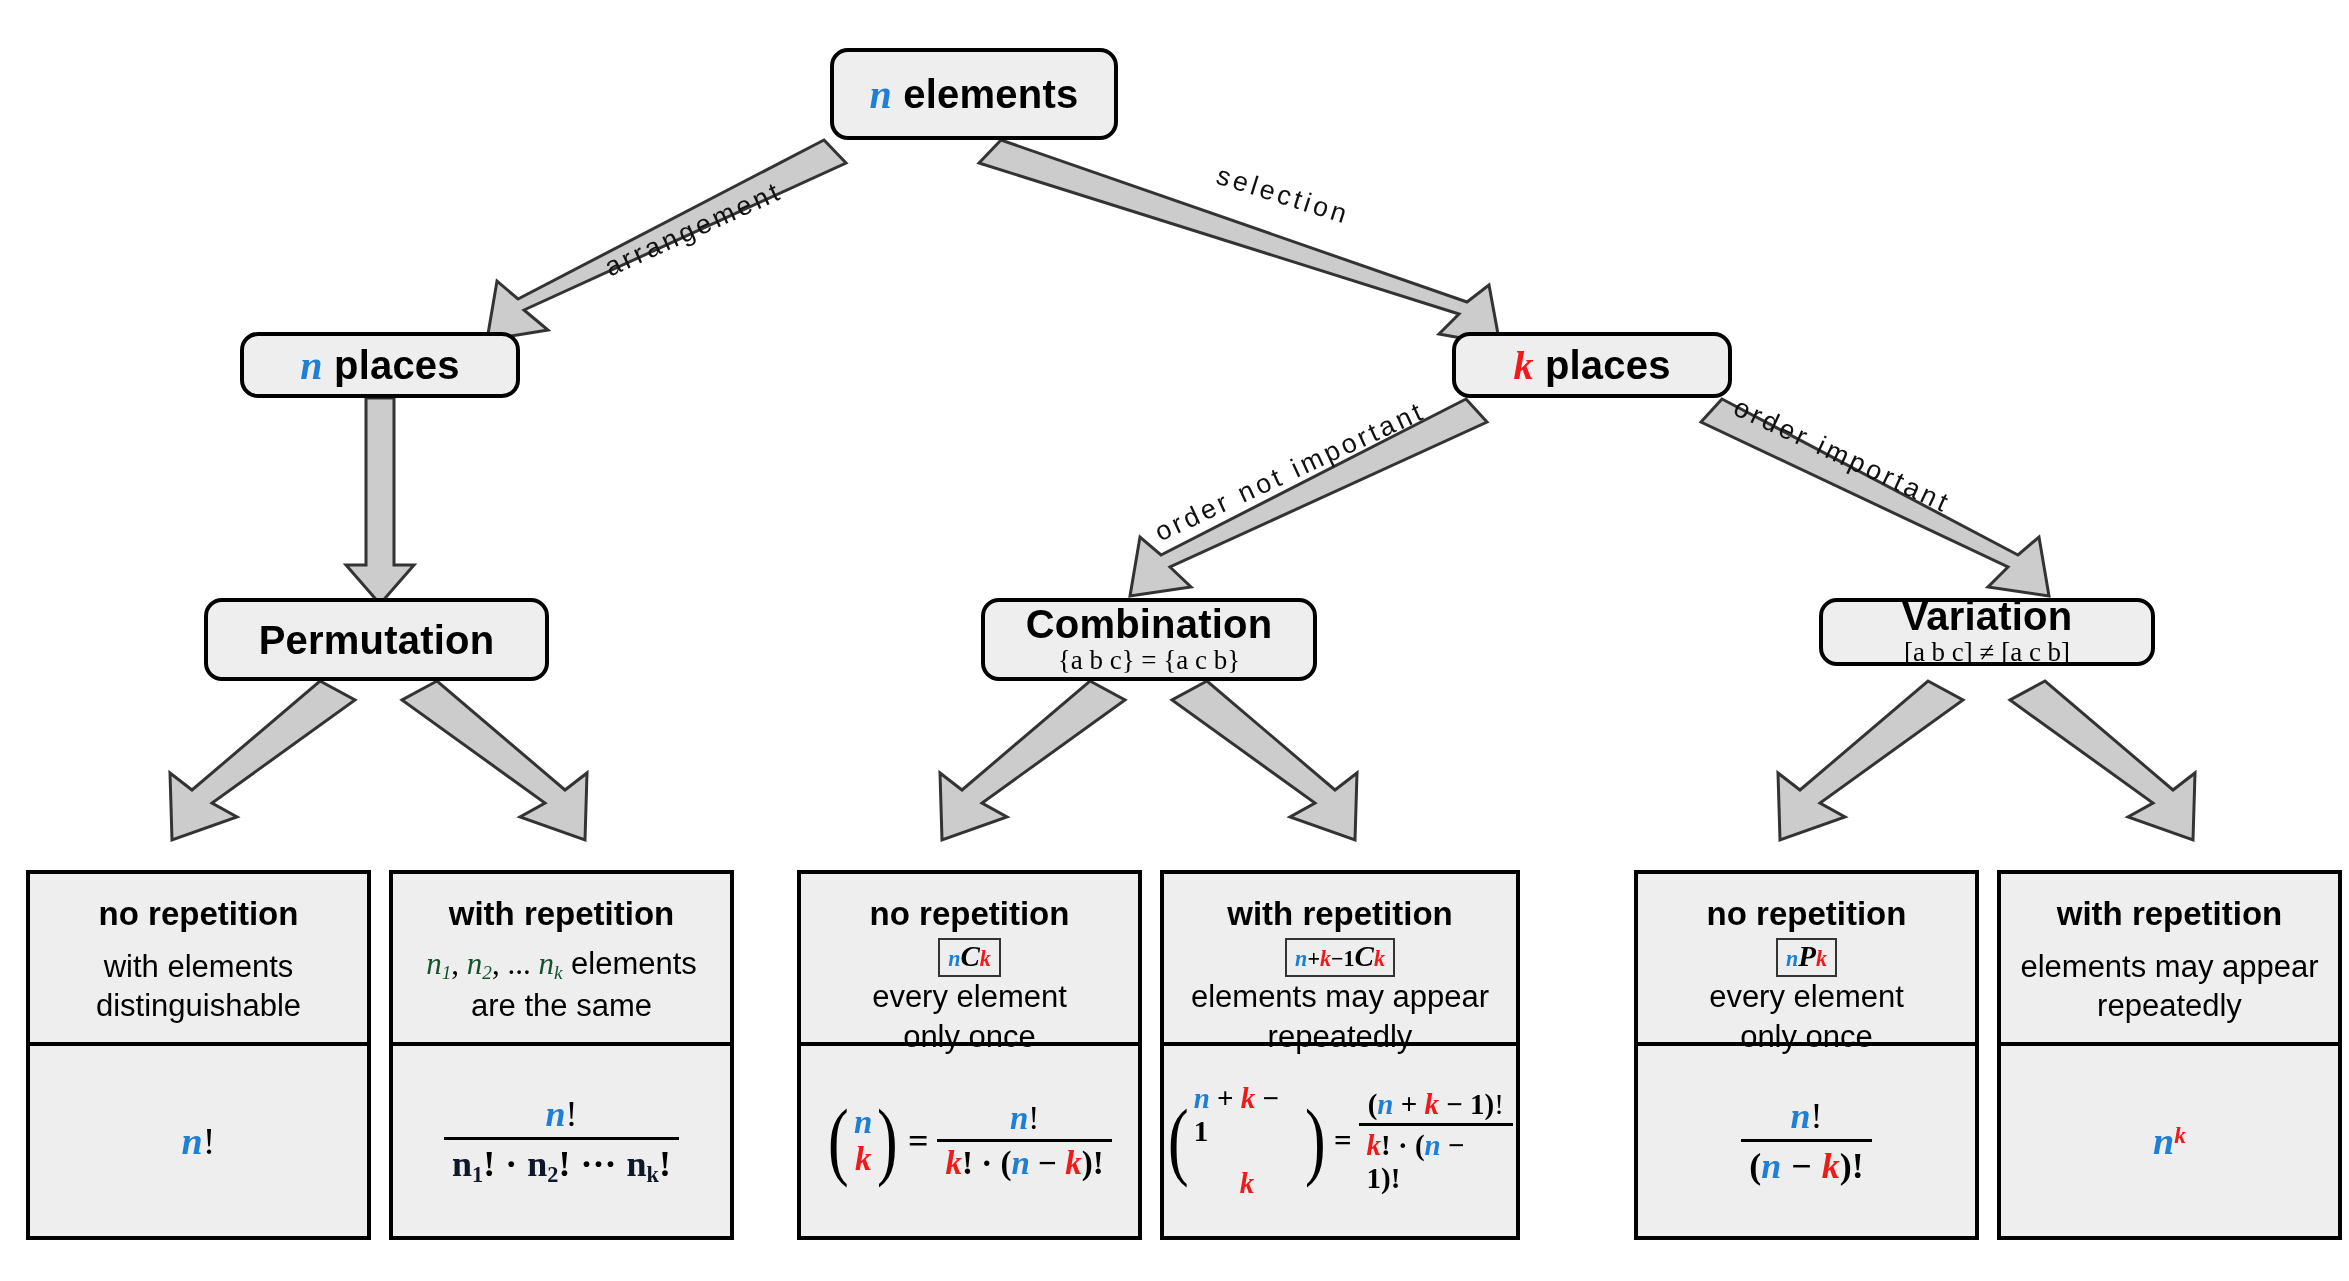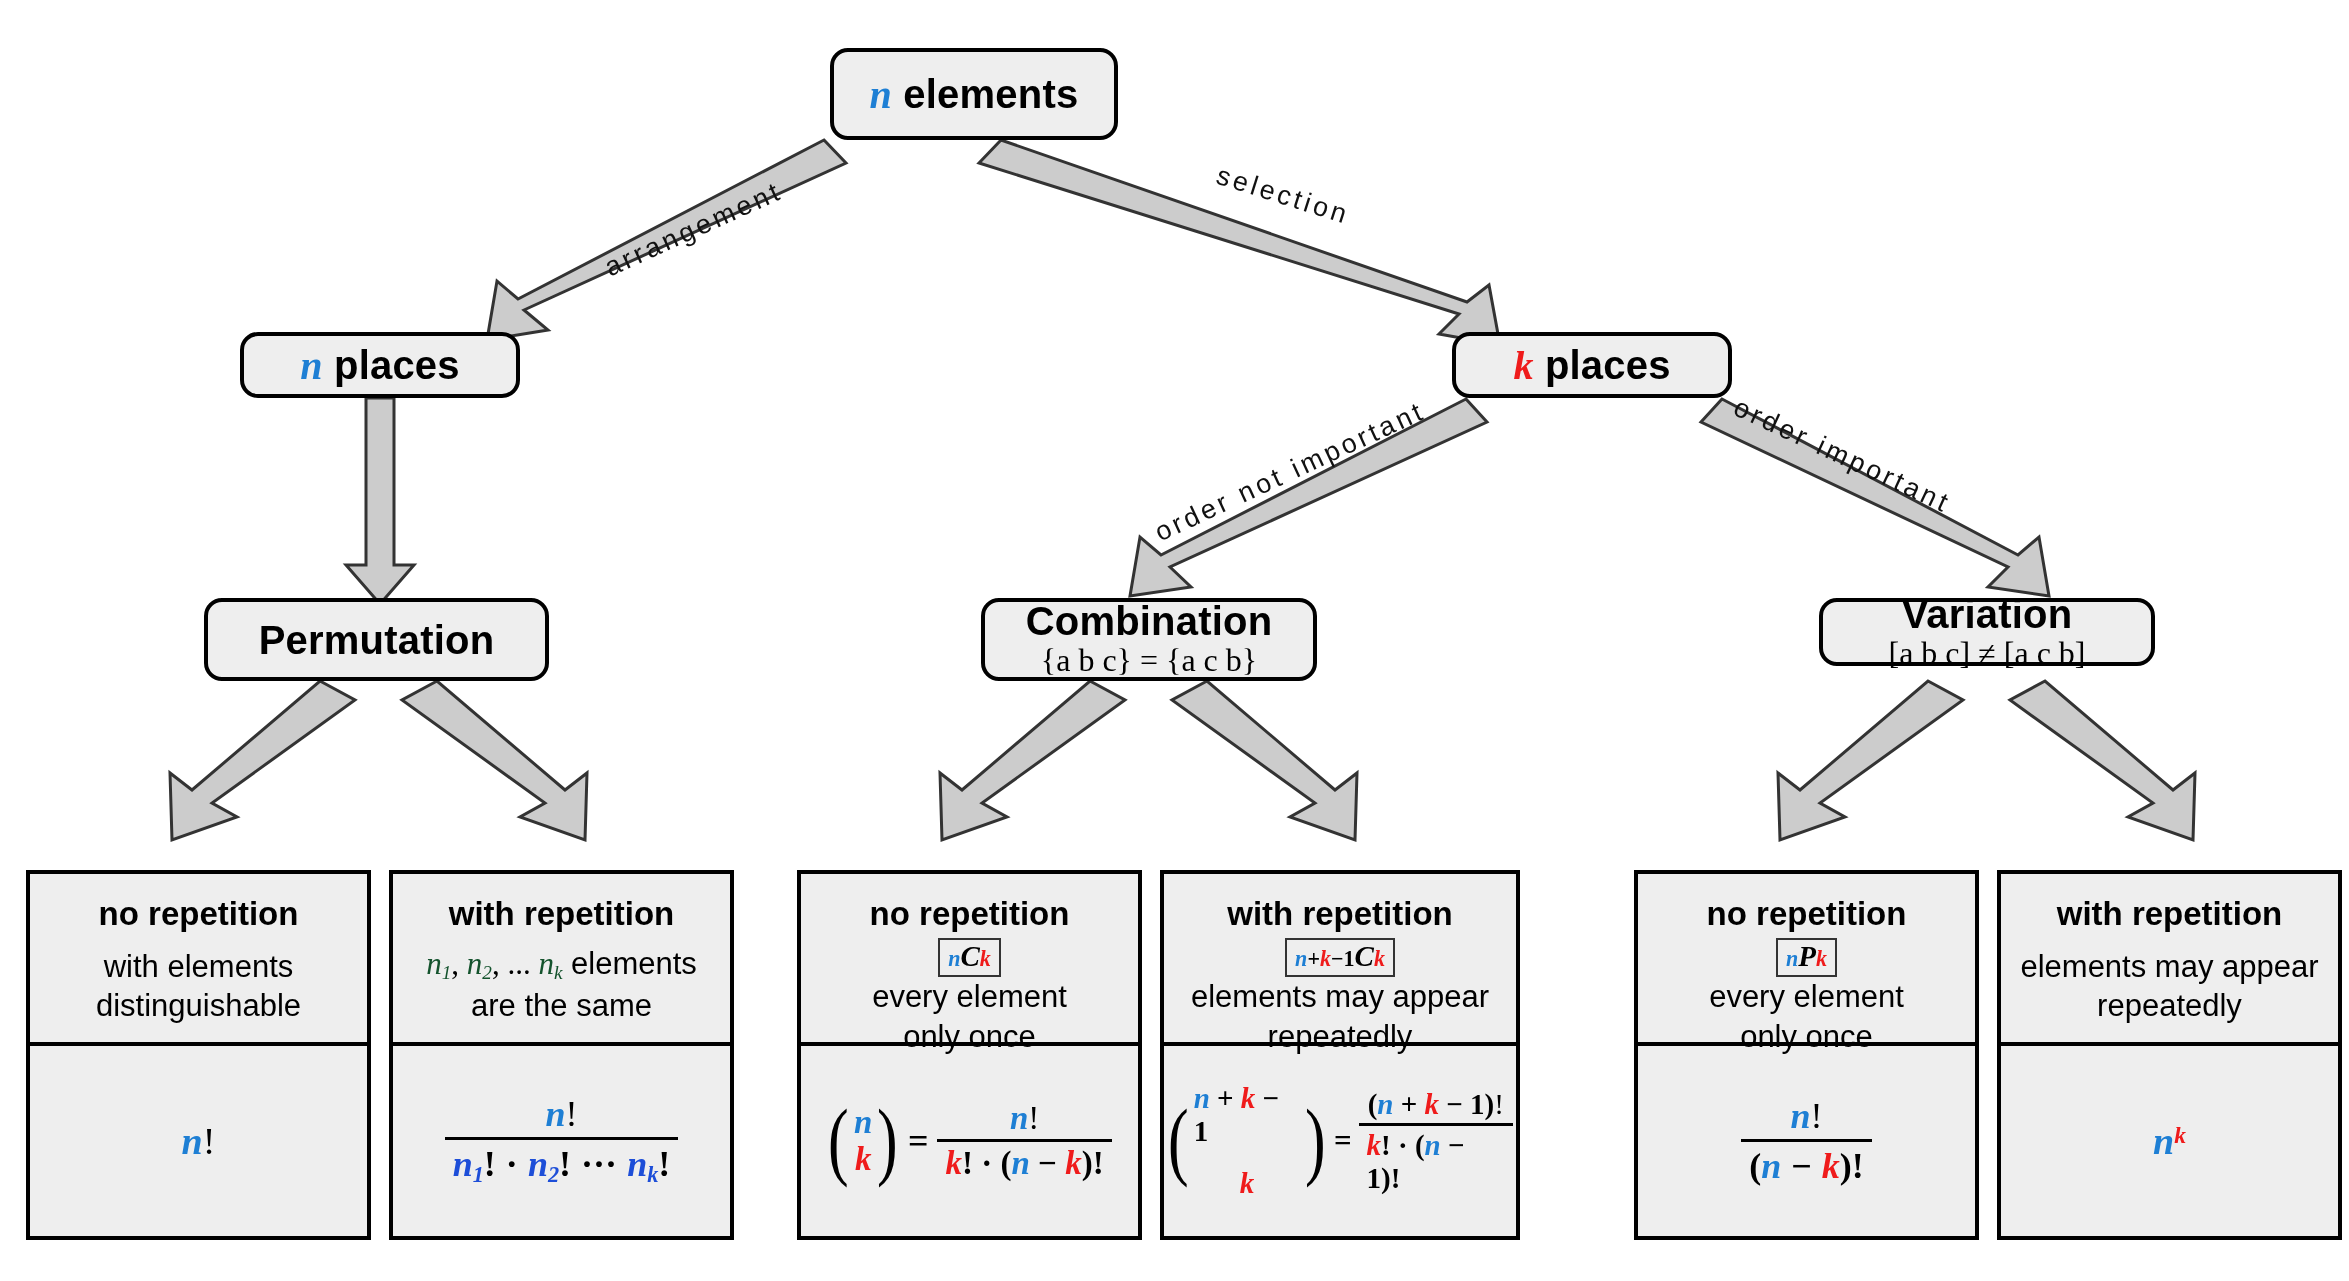--- a/index.html
+++ b/index.html
@@ -36,21 +36,21 @@
     text-align:center;
     z-index:5;
   }
   .node .title{
     font-weight:bold;
     font-size:40px;
     line-height:1.05;
     letter-spacing:.2px;
   }
   .node .sub{
-    font-size:32px;
+    font-size:27px;
     line-height:1.15;
     margin-top:0;
     font-family:"Liberation Serif", serif;
   }
 
   
   .leaf{
     position:absolute;
     box-sizing:border-box;
     background:#eeeeee;
@@ -96,21 +96,21 @@
   .leaf .desc{
     margin-top:auto;
     margin-bottom:16px;
     font-size:31px;
     line-height:1.28;
     text-align:center;
     padding:0 6px;
   }
   .v-n{color:#1e7fd4;font-weight:bold;font-style:italic;font-family:"Liberation Serif",serif;}
   .v-k{color:#ef1b1b;font-weight:bold;font-style:italic;font-family:"Liberation Serif",serif;}
-  .v-g{color:#1d4ed8;font-weight:bold;font-style:italic;font-family:"Liberation Serif",serif;}
+  .v-g{color:#0f172a;font-weight:bold;font-family:"Liberation Serif",serif;}
   .v-g-lt{color:#14532d;font-style:italic;font-family:"Liberation Serif",serif;}
   .op{color:#000;font-family:"Liberation Serif",serif;font-weight:bold;font-style:normal;}
   .op-lt{color:#000;font-family:"Liberation Serif",serif;font-style:normal;}
   sub{font-size:.62em;vertical-align:-.28em;}
   sup{font-size:.62em;vertical-align:.48em;}
 
   .frac{
     display:inline-flex;
     flex-direction:column;
     align-items:center;

